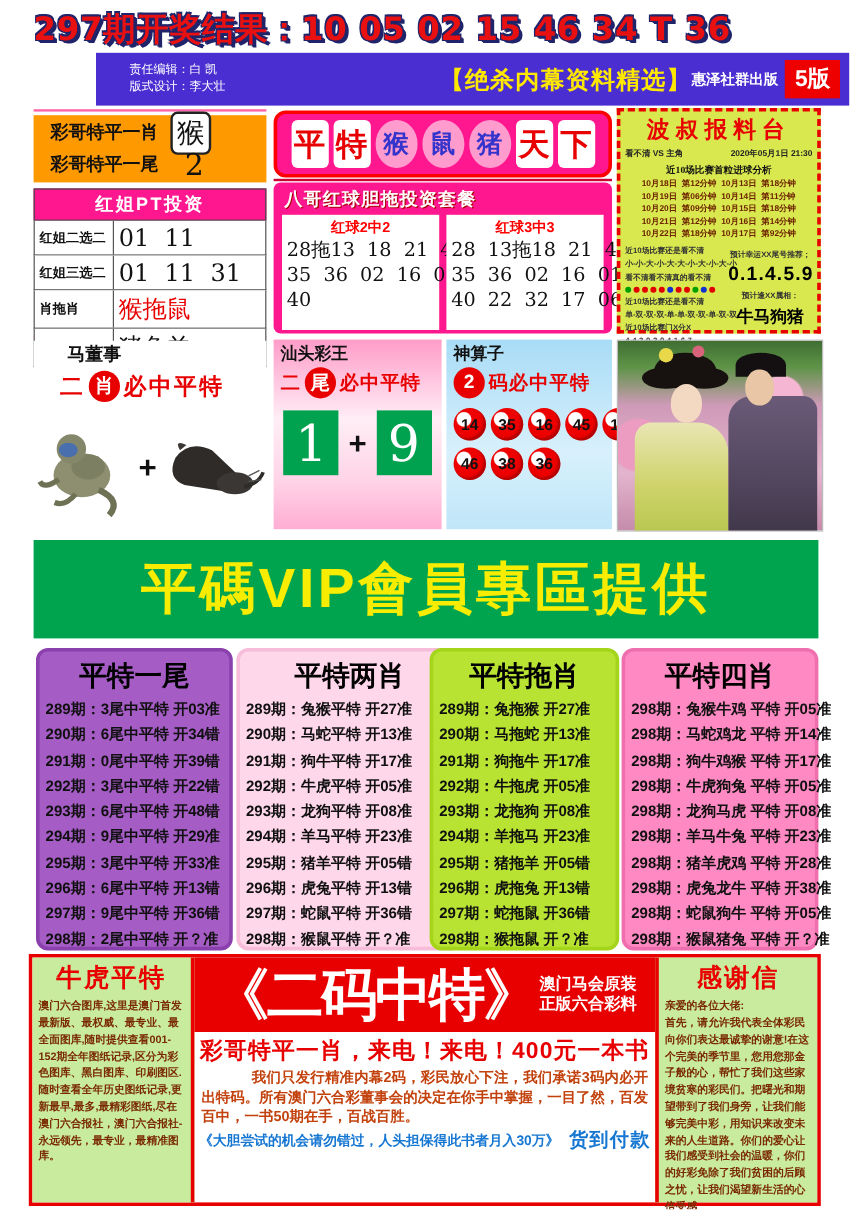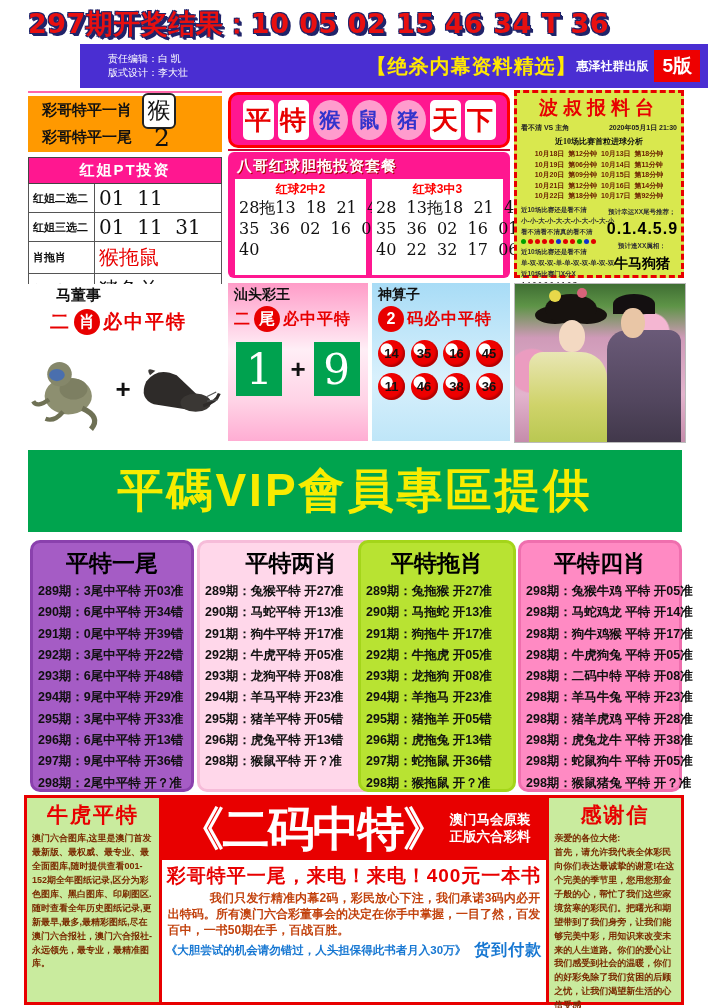--- a/index.html
+++ b/index.html
@@ -90,21 +90,21 @@
     box-sizing:border-box;padding:3px 6px;}
   .st-name{font-size:14px;font-weight:800;color:#111;}
   .st-claim{font-size:16px;margin:2px 0 0 0;letter-spacing:1px;}
   .st-nums{display:flex;align-items:center;justify-content:center;gap:8px;margin-top:10px;}
   .green-num{width:46px;height:54px;background:#00a24f;color:#fff;
     font-family:"DejaVu Serif",serif;font-size:42px;display:flex;align-items:center;justify-content:center;}
   .shensuanzi{position:absolute;left:372px;top:283px;width:138px;height:158px;
     background:linear-gradient(180deg,#a8dcf6 0%,#d8f0fc 60%,#bfe6f8 100%);
     box-sizing:border-box;padding:3px 6px;}
   .ss-claim{font-size:16px;margin:2px 0 0 0;letter-spacing:1px;}
-  .balls{display:grid;grid-template-columns:repeat(4,1fr);gap:6px 4px;margin-top:8px;}
+  .balls{display:grid;grid-template-columns:repeat(5,1fr);gap:6px 4px;margin-top:8px;}
   .ball{width:27px;height:27px;border-radius:50%;background:radial-gradient(circle at 32% 35%,#ffffff 0 22%,#ee0000 26%);
     display:flex;align-items:center;justify-content:center;font-size:13px;font-weight:800;color:#111;
     box-shadow:inset -2px -2px 2px rgba(120,0,0,.5);}
 
   
   .photo{position:absolute;left:514px;top:283px;width:170px;height:158px;border:1px solid #bbb;
     overflow:hidden;background:
       radial-gradient(circle at 75% 55%,#f2a6c6 0 14%,transparent 15%),
       radial-gradient(circle at 62% 70%,#eaa0c4 0 12%,transparent 13%),
       radial-gradient(circle at 80% 30%,#f4b6d2 0 10%,transparent 11%),
@@ -412,20 +412,21 @@
     <div>
 
     <div class="hcol-row">289期：兔猴平特 开27准</div>
         <div class="hcol-row">290期：马蛇平特 开13准</div>
         <div class="hcol-row">291期：狗牛平特 开17准</div>
         <div class="hcol-row">292期：牛虎平特 开05准</div>
         <div class="hcol-row">293期：龙狗平特 开08准</div>
         <div class="hcol-row">294期：羊马平特 开23准</div>
         <div class="hcol-row">295期：猪羊平特 开05错</div>
         <div class="hcol-row">296期：虎兔平特 开13错</div>
+        <div class="hcol-row">297期：蛇鼠平特 开36错</div>
         <div class="hcol-row">298期：猴鼠平特 开？准</div>
       </div>
   </div>
   <div class="hcol hcol-3">
     <div class="hcol-title">平特拖肖</div>
     <div>
 
     <div class="hcol-row">289期：兔拖猴 开27准</div>
         <div class="hcol-row">290期：马拖蛇 开13准</div>
         <div class="hcol-row">291期：狗拖牛 开17准</div>
@@ -439,21 +440,21 @@
       </div>
   </div>
   <div class="hcol hcol-4">
     <div class="hcol-title">平特四肖</div>
     <div>
 
     <div class="hcol-row">298期：兔猴牛鸡 平特 开05准</div>
         <div class="hcol-row">298期：马蛇鸡龙 平特 开14准</div>
         <div class="hcol-row">298期：狗牛鸡猴 平特 开17准</div>
         <div class="hcol-row">298期：牛虎狗兔 平特 开05准</div>
-        <div class="hcol-row">298期：二码中特 平特 开08准</div>
+        <div class="hcol-row">298期：龙狗马虎 平特 开08准</div>
         <div class="hcol-row">298期：羊马牛兔 平特 开23准</div>
         <div class="hcol-row">298期：猪羊虎鸡 平特 开28准</div>
         <div class="hcol-row">298期：虎兔龙牛 平特 开38准</div>
         <div class="hcol-row">298期：蛇鼠狗牛 平特 开05准</div>
         <div class="hcol-row">298期：猴鼠猪兔 平特 开？准</div>
       </div>
   </div>
 
   <div class="bottom">
     <div class="b-side left">
@@ -461,21 +462,21 @@
       <div class="b-body">澳门六合图库,这里是澳门首发最新版、最权威、最专业、最全面图库,随时提供查看001-152期全年图纸记录,区分为彩色图库、黑白图库、印刷图区.随时查看全年历史图纸记录,更新最早,最多,最精彩图纸,尽在澳门六合报社，澳门六合报社-永远领先，最专业，最精准图库。</div>
     </div>
     <div class="b-mid">
       <div class="b-banner">
         <span class="b-banner-title">《二码中特》</span>
         <span class="b-banner-side">
           <span style="display:block">澳门马会原装</span>
           <span style="display:block">正版六合彩料</span>
         </span>
       </div>
-      <div class="b-highlight">彩哥特平一尾，来电！来电！400元一本书</div>
+      <div class="b-highlight">彩哥特平一肖，来电！来电！400元一本书</div>
       <div class="b-para">我们只发行精准内幕2码，彩民放心下注，我们承诺3码内必开出特码。所有澳门六合彩董事会的决定在你手中掌握，一目了然，百发百中，一书50期在手，百战百胜。</div>
       <div class="b-foot">
         <span class="b-footnote">《大胆尝试的机会请勿错过，人头担保得此书者月入30万》</span>
         <span class="b-cod">货到付款</span>
       </div>
     </div>
     <div class="b-side right">
       <div class="b-title">感谢信</div>
       <div class="b-body">亲爱的各位大佬:
 首先，请允许我代表全体彩民向你们表达最诚挚的谢意!在这个完美的季节里，您用您那金子般的心，帮忙了我们这些家境贫寒的彩民们。把曙光和期望带到了我们身旁，让我们能够完美中彩，用知识来改变未来的人生道路。你们的爱心让我们感受到社会的温暖，你们的好彩免除了我们贫困的后顾之忧，让我们渴望新生活的心倍受感</div>

